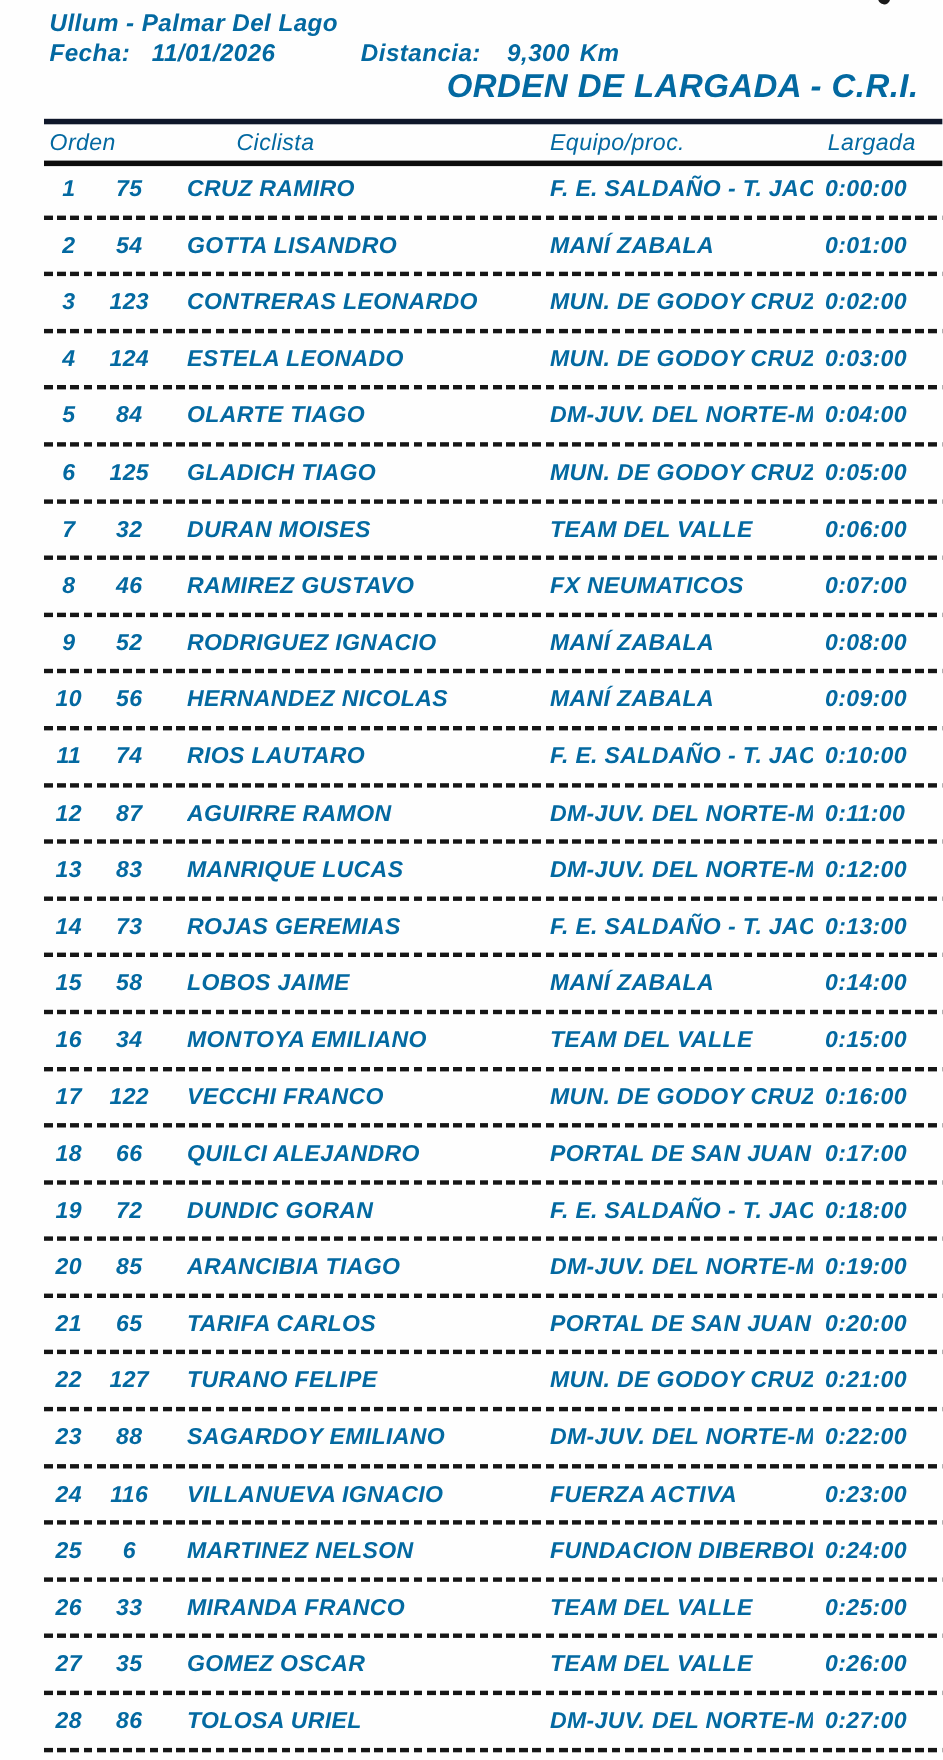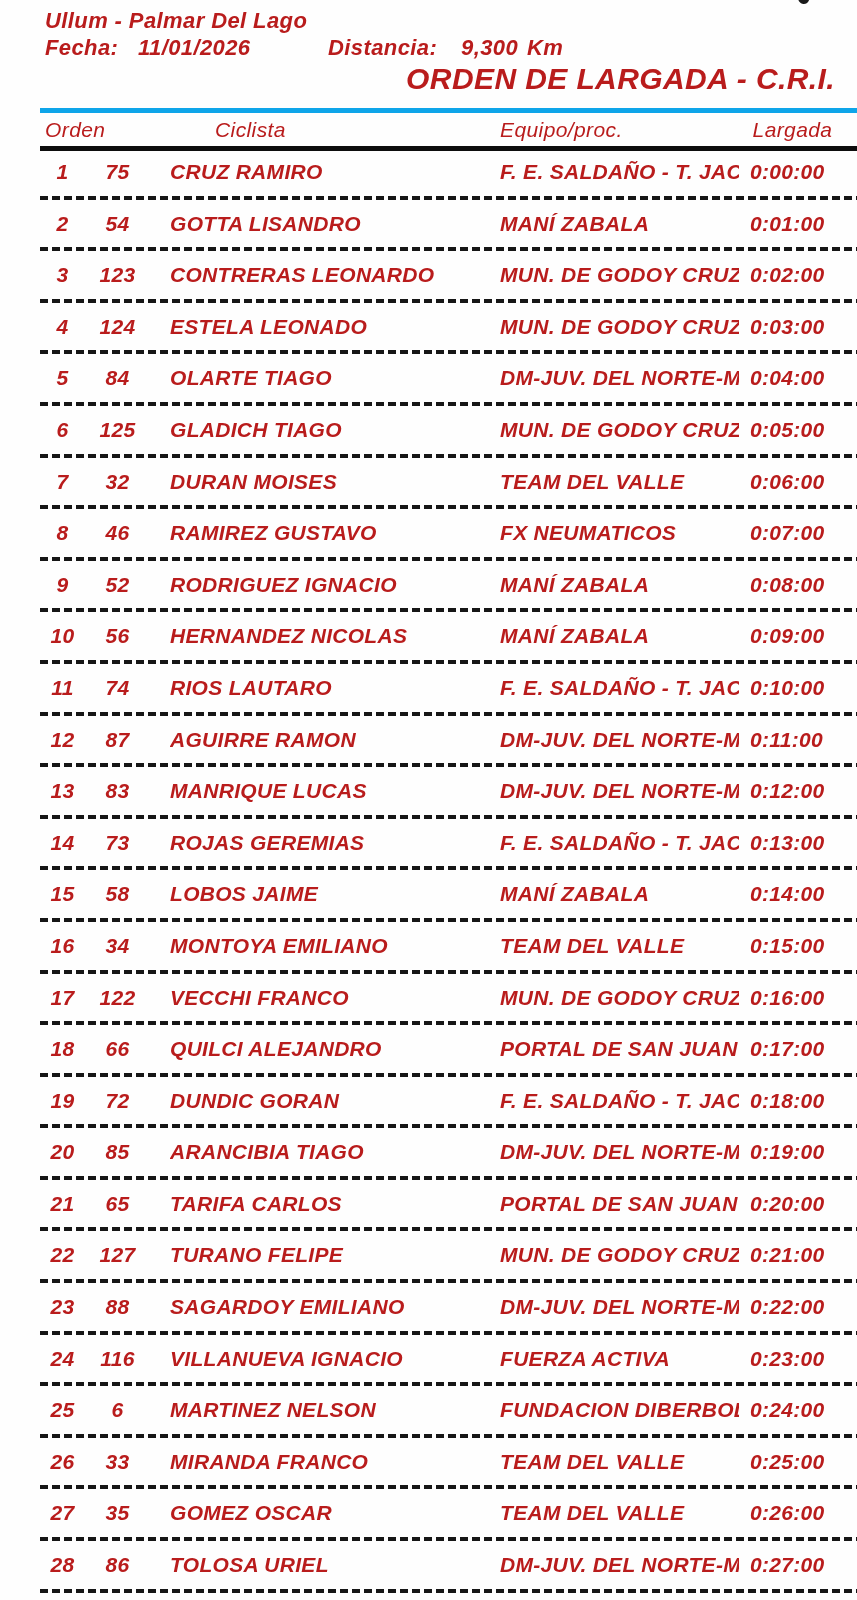--- a/index.html
+++ b/index.html
@@ -5,21 +5,21 @@
   * { margin: 0; padding: 0; box-sizing: border-box; }
   html, body { background: #ffffff; }
   .page {
     position: relative;
     width: 857px;
     height: 1600px;
     background: #fefefe;
     overflow: hidden;
     font-family: "Liberation Sans", sans-serif;
     font-style: italic;
-    color: #b91c1c;
+    color: #0369a1;
   }
 
   
   .route-title {
     position: absolute; left: 45px; top: 8px;
     font-size: 22px; font-weight: bold; letter-spacing: 0.4px;
     line-height: 26px; white-space: nowrap;
   }
   .meta-line { position: absolute; left: 0; top: 36px; height: 24px; width: 100%; }
   .meta-line span {
@@ -45,21 +45,21 @@
     background: #1a1a1a;
     border-radius: 0 0 6px 6px;
     transform: rotate(8deg);
   }
 
   
   .startlist { position: absolute; left: 40px; top: 108px; right: 0; }
 
   .thead {
     position: relative; height: 43px;
-    border-top: 5px solid #0ea5e9;
+    border-top: 5px solid #0f172a;
     border-bottom: 5px solid #0d0d0d;
   }
   .thead .hcell {
     position: absolute; top: 0; height: 33px; line-height: 33px;
     font-size: 21px; font-weight: normal; letter-spacing: 0.4px;
     white-space: nowrap;
   }
   .h-orden   { left: 5px;   width: 110px; text-align: left; }
   .h-ciclista{ left: 175px; width: 170px; text-align: left; }
   .h-equipo  { left: 460px; width: 165px; text-align: left; }

